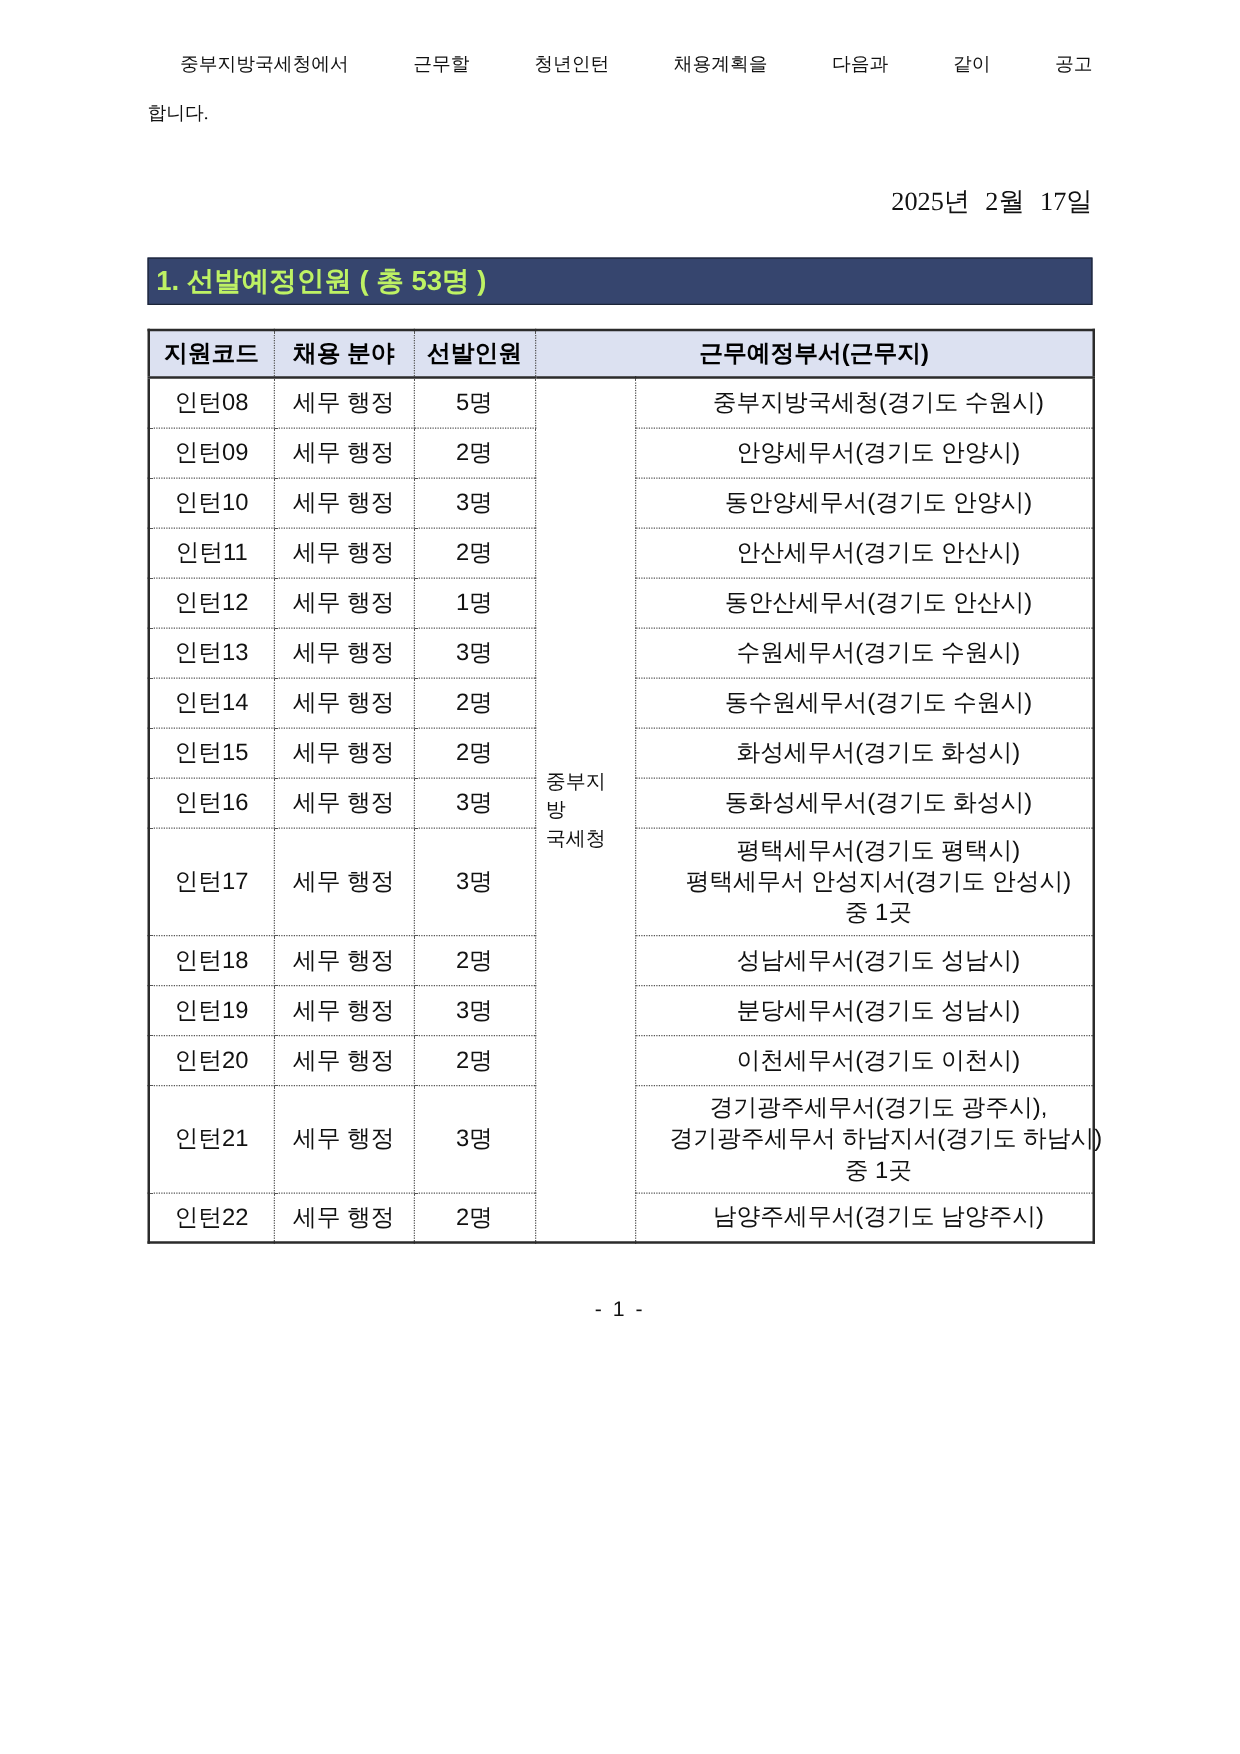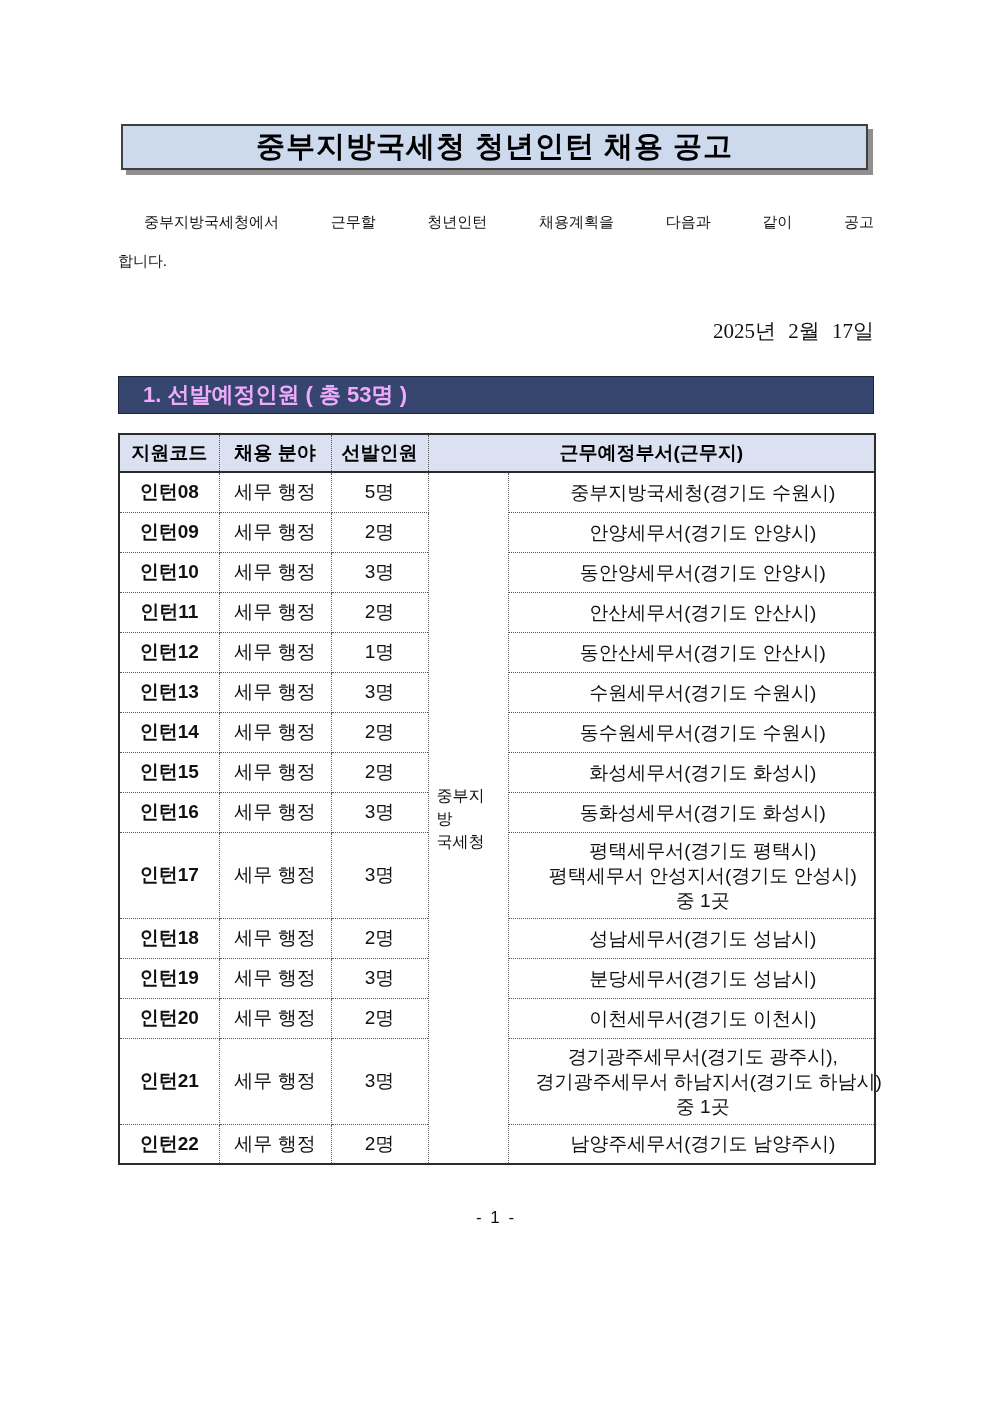--- a/index.html
+++ b/index.html
@@ -67,24 +67,24 @@
     letter-spacing: 2px;
   }
 
   
   .section-bar {
     margin-top: 31px;
     height: 38px;
     box-sizing: border-box;
     background: var(--section-bg, #36456e);
     border: 1px solid #1c2538;
-    color: #f0abfc;
+    color: #bef264;
     display: flex;
     align-items: center;
-    padding-left: 24px;
+    padding-left: 6px;
     font-weight: bold;
     font-size: 22px;
   }
 
   
   .table-wrap { margin-top: 19px; }
   table.recruit {
     width: 756px;
     border-collapse: collapse;
     table-layout: fixed;
@@ -102,21 +102,21 @@
     font-weight: bold;
     color: #000;
     text-align: center;
   }
   table.recruit td {
     height: 40px;
     text-align: center;
     vertical-align: middle;
     color: #111;
   }
-  td.col-code { font-weight: bold; margin-left: 30px; }
+  td.col-code { font-weight: normal; margin-left: 30px; }
   td.col-loc {
     text-align: left;
     padding: 5px 4px 5px 27px;
   }
   .loc-line { line-height: 25px; white-space: nowrap; }
   td.col-group {
     font-size: 16px;
     padding: 0 8px;
     vertical-align: middle;
   }
@@ -134,23 +134,20 @@
     letter-spacing: 2px;
     color: #111;
   }
 </style>
 </head>
 <body>
 
 <div class="page">
   <div class="content">
 
-    <div class="title-banner">
-      <span>중부지방국세청 청년인턴 채용 공고</span>
-    </div>
 
 
     <div class="para">
       <div class="para-line1">중부지방국세청에서 근무할 청년인턴 채용계획을 다음과 같이 공고</div>
       <div class="para-line2">합니다.</div>
     </div>
 
     <div class="date-line">2025년 2월 17일</div>
 
     <div class="section-bar">

